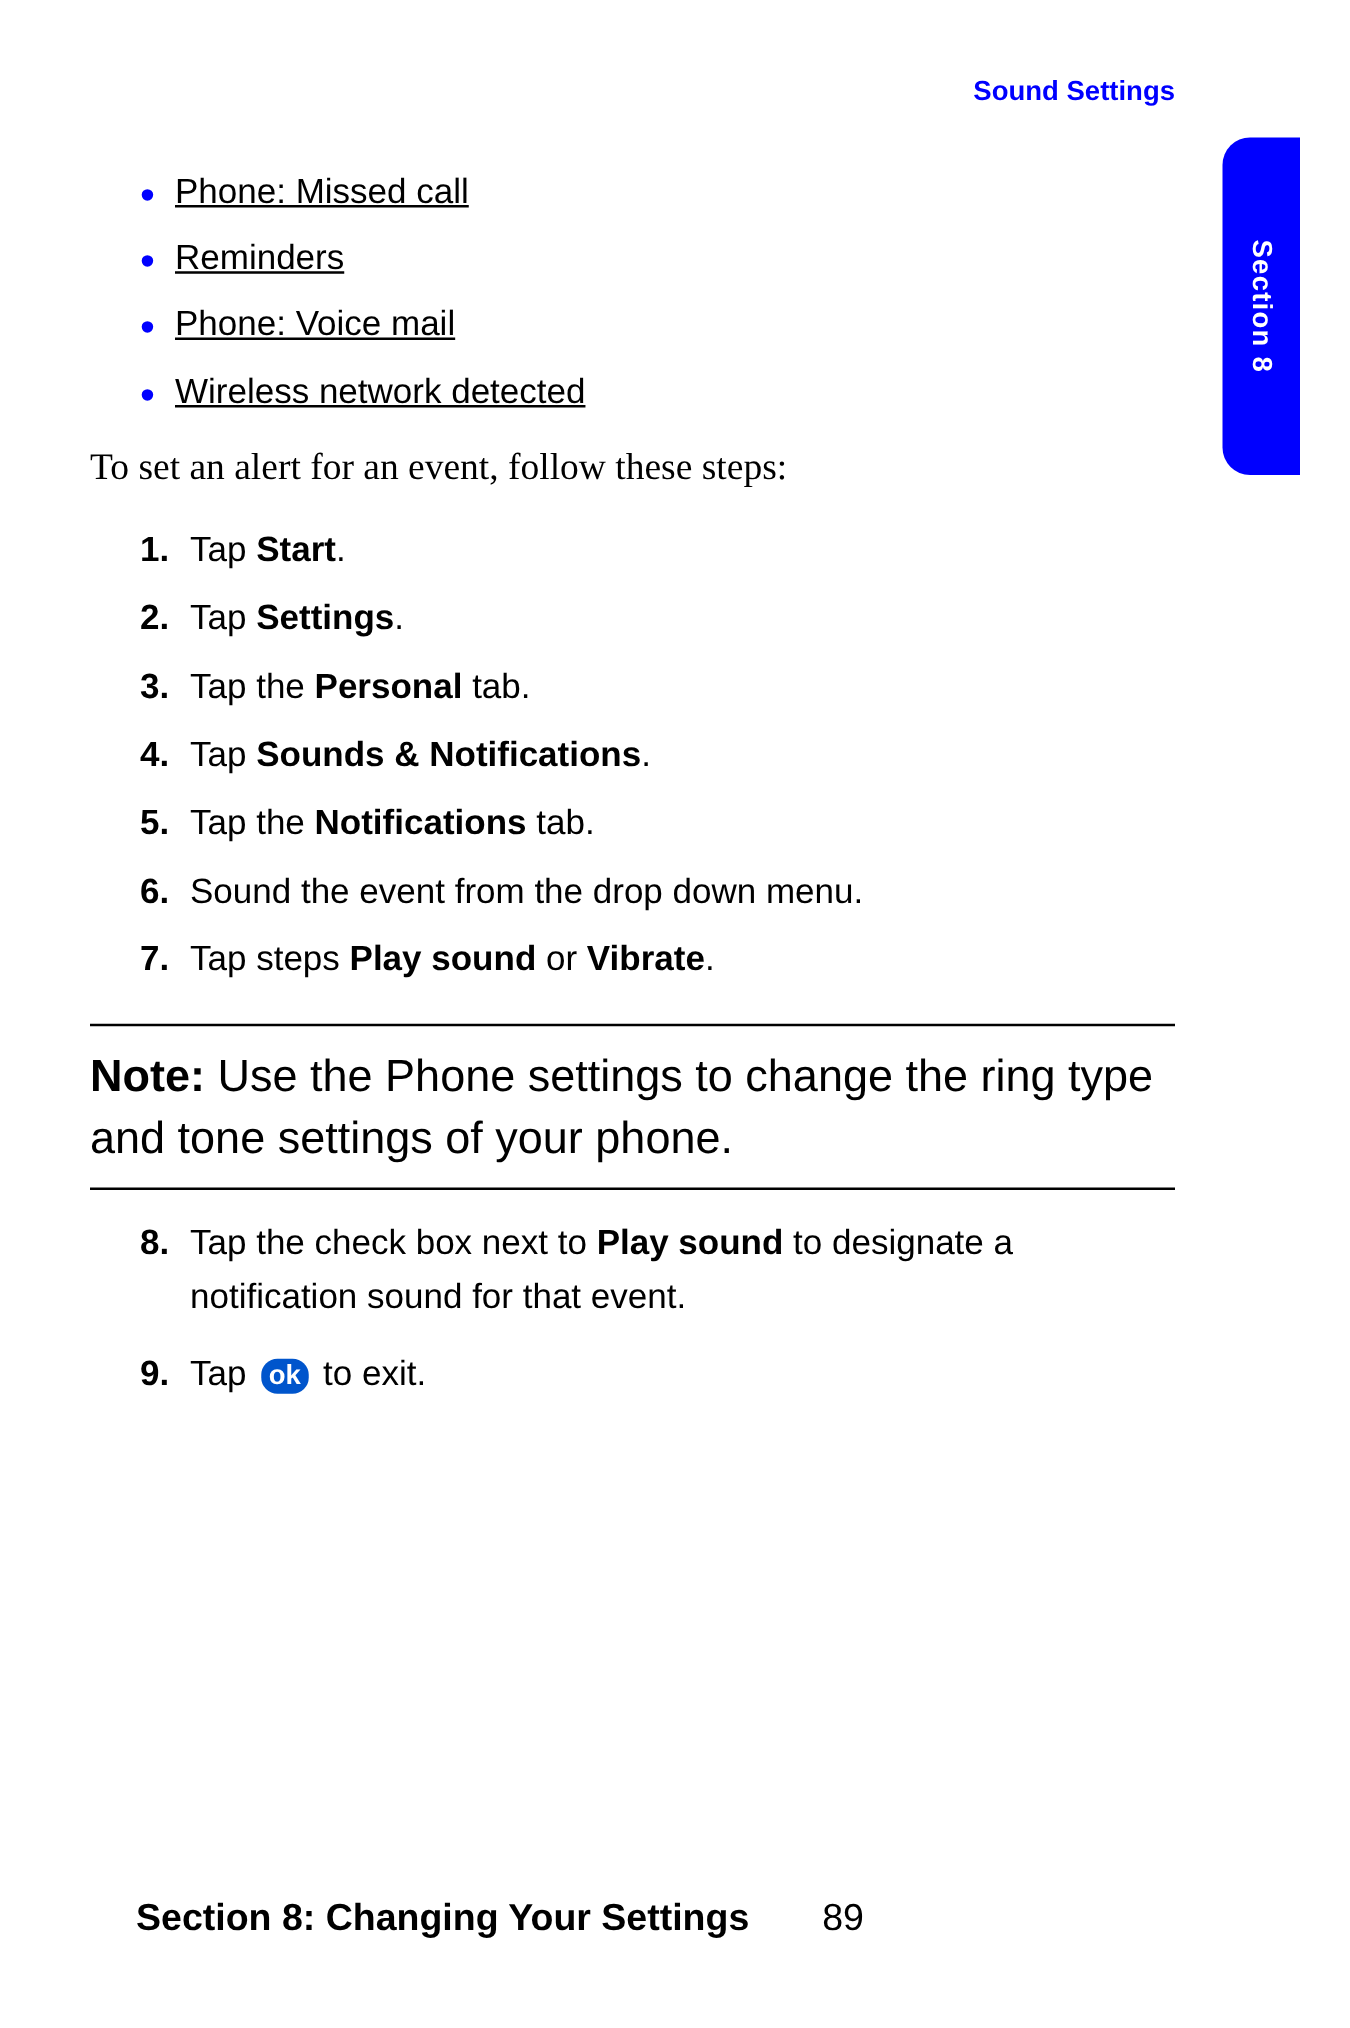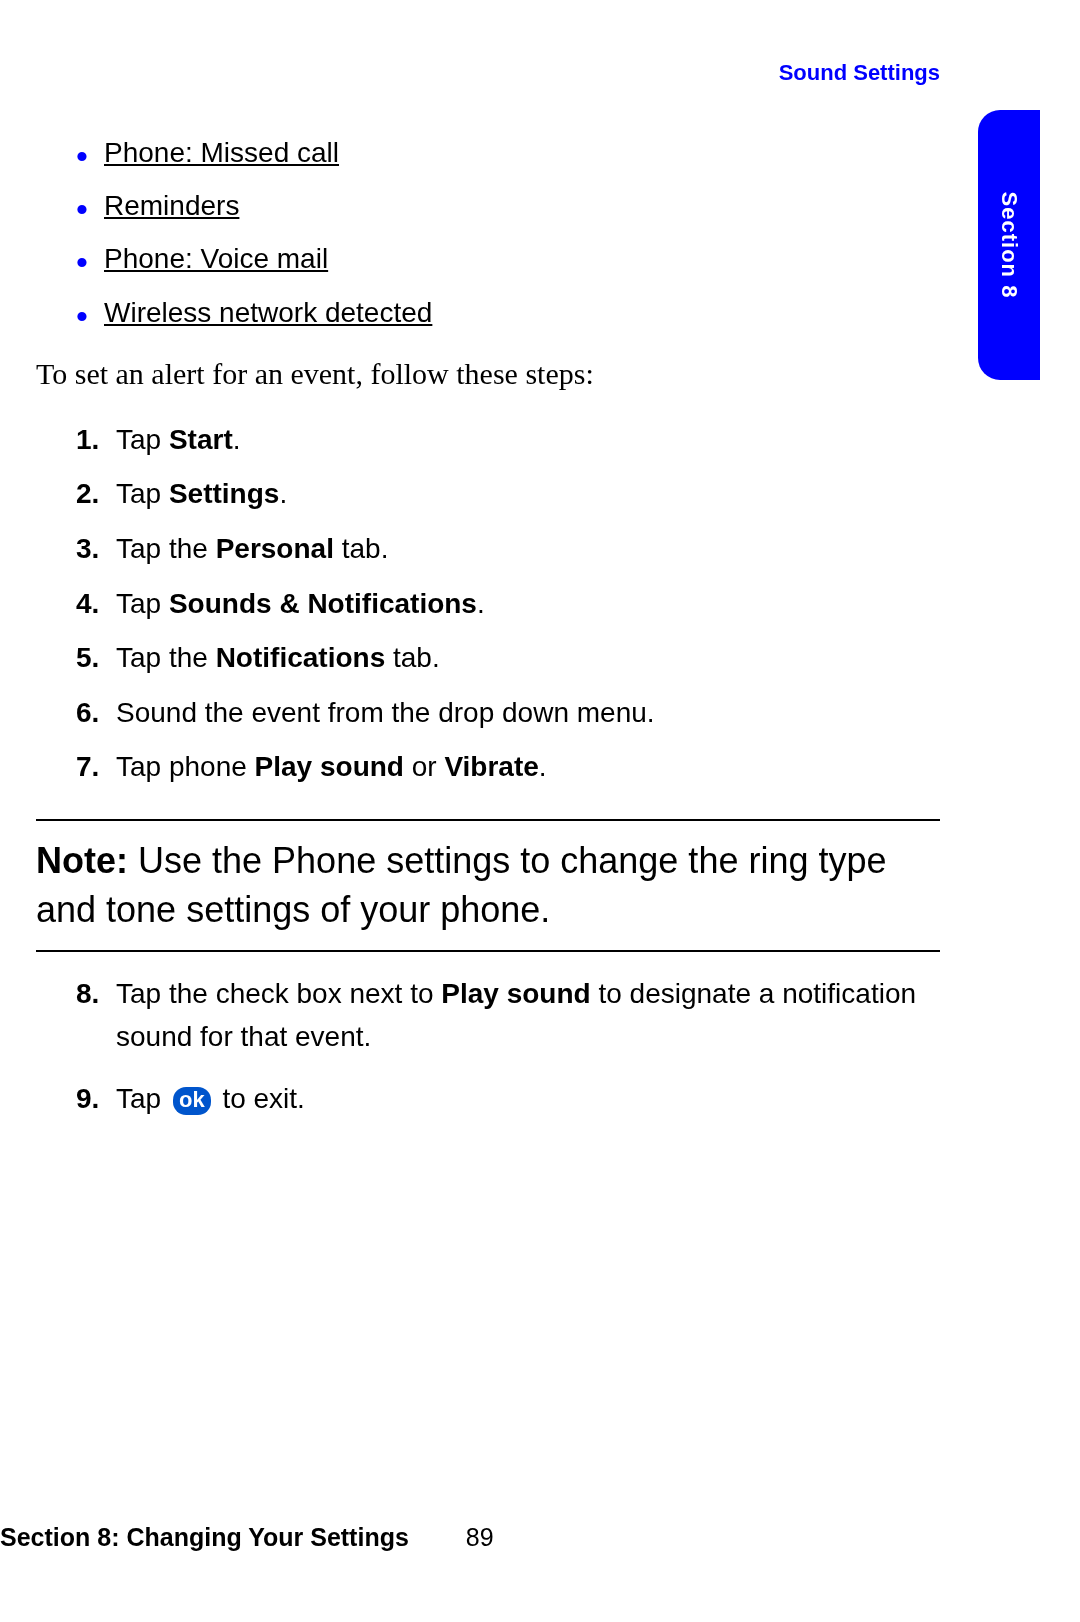--- a/index.html
+++ b/index.html
@@ -10,21 +10,21 @@
     height: 1622px;
     position: relative;
     font-family: Arial, Helvetica, sans-serif;
     color: #000;
   }
   .page {
     position: relative;
     width: 1080px;
     height: 1622px;
     box-sizing: border-box;
-    padding: 60px 140px 70px 36px;
+    padding: 60px 140px 70px 72px;
   }
   .header-right {
     text-align: right;
     color: #0000ff;
     font-weight: bold;
     font-size: 22px;
     margin-bottom: 40px;
     padding-right: 0;
   }
   .section-tab {
@@ -133,23 +133,23 @@
     border-radius: 13px;
     margin: 0 4px;
   }
   .footer {
     position: absolute;
     bottom: 70px;
     width: 940px;
     left: 0;
     box-sizing: border-box;
     padding-right: 140px;
-    text-align: left;
-    font-weight: bold;
-    font-size: 25px;
+    text-align: center;
+    font-weight: bold;
+    font-size: 30px;
   }
   .footer .pg {
     display: inline-block;
     margin-left: 50px;
     font-weight: normal;
   }
 </style>
 </head>
 <body>
 
@@ -170,21 +170,21 @@
 
   <div class="intro">To set an alert for an event, follow these steps:</div>
 
   <ol class="steps">
     <li><span class="num">1.</span><span>Tap </span><span class="b">Start</span><span>.</span></li>
     <li><span class="num">2.</span><span>Tap </span><span class="b">Settings</span><span>.</span></li>
     <li><span class="num">3.</span><span>Tap the </span><span class="b">Personal</span><span> tab.</span></li>
     <li><span class="num">4.</span><span>Tap </span><span class="b">Sounds &amp; Notifications</span><span>.</span></li>
     <li><span class="num">5.</span><span>Tap the </span><span class="b">Notifications</span><span> tab.</span></li>
     <li><span class="num">6.</span><span>Sound the event from the drop down menu.</span></li>
-    <li><span class="num">7.</span><span>Tap phone </span><span class="b">Play sound</span><span> or </span><span class="b">Vibrate</span><span>.</span></li>
+    <li><span class="num">7.</span><span>Tap steps </span><span class="b">Play sound</span><span> or </span><span class="b">Vibrate</span><span>.</span></li>
   </ol>
 
   <hr class="rule">
   <div class="note">
     <span class="b">Note:</span><span> Use the Phone settings to change the ring type and tone settings of your phone.</span>
   </div>
   <hr class="rule">
 
   <ol class="steps2">
     <li><span class="num">8.</span><span>Tap the check box next to </span><span class="b">Play sound</span><span> to designate a notification sound for that event.</span></li>

